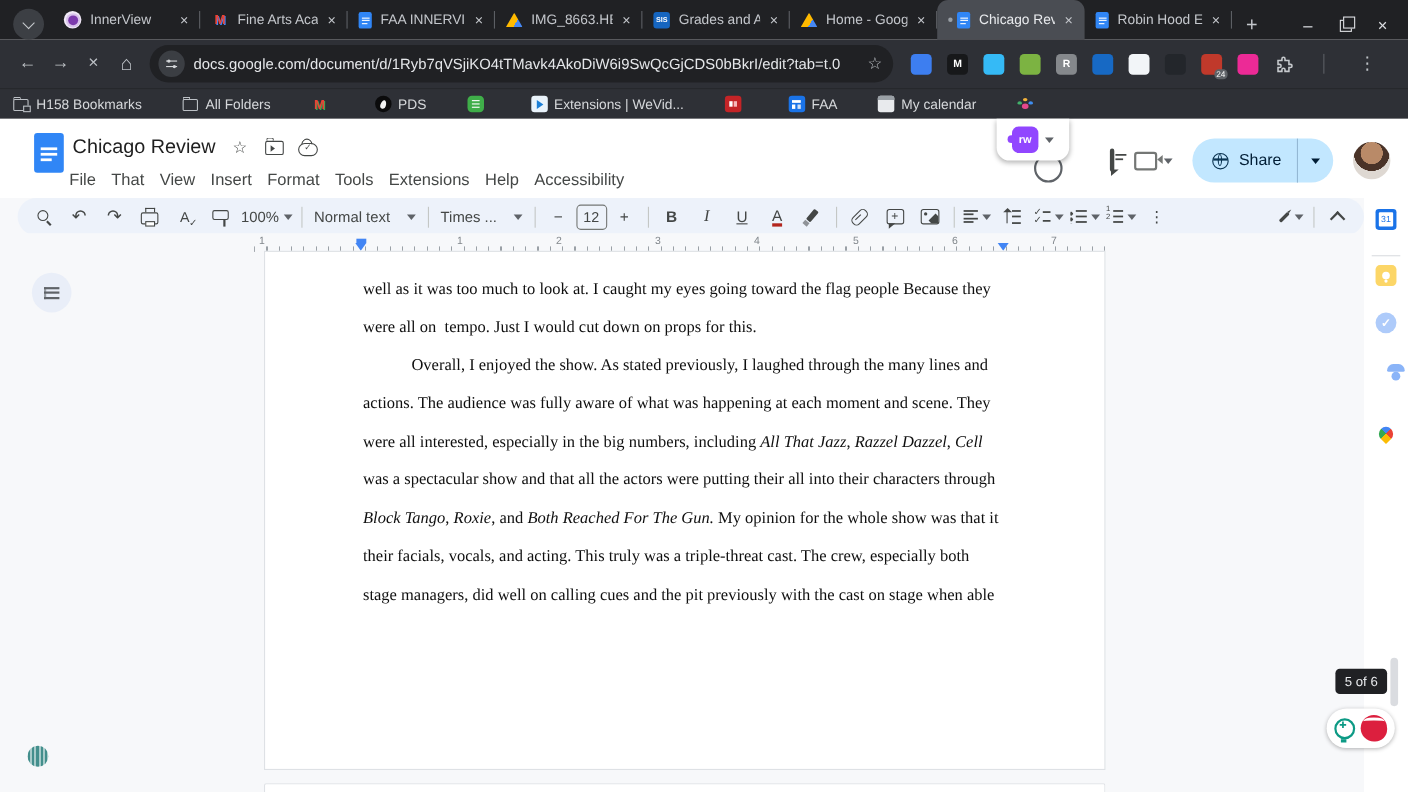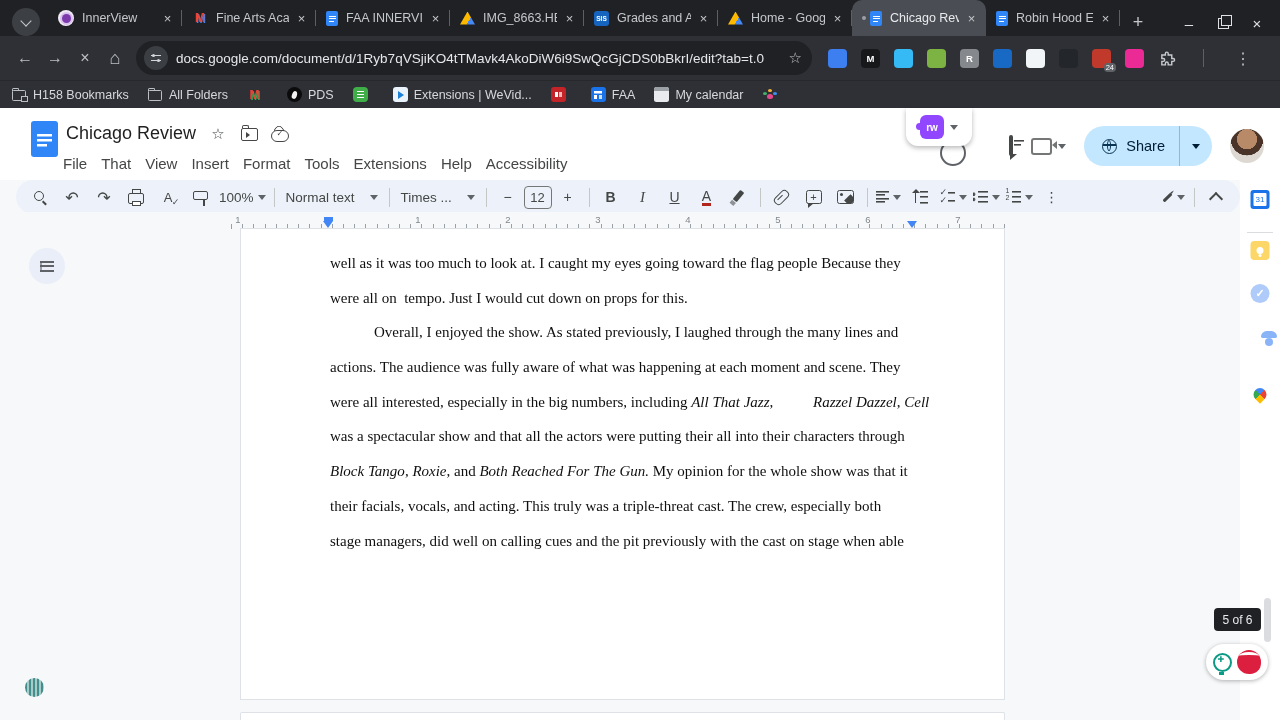--- a/index.html
+++ b/index.html
@@ -48,21 +48,21 @@
   .urltext{flex:1;color:#e5e7ea;font-size:13.5px;white-space:nowrap;overflow:hidden;}
   .pillstar{color:#bcc0c5;font-size:15px;margin-left:8px;}
   .extrow{display:flex;align-items:center;gap:14px;margin-left:16px;}
   .ext{width:19px;height:19px;border-radius:4px;display:flex;align-items:center;justify-content:center;color:#fff;font-size:9.5px;font-weight:bold;position:relative;flex:none;}
   .ext .ext-badge{position:absolute;right:-5px;bottom:-4px;background:#5f6368;color:#fff;font-size:7.5px;font-weight:normal;border-radius:4px;padding:0 2px;line-height:9px;}
   .ext .ext-badge:empty{display:none;}
   .puzzle-ico{color:#c7cace;}
   .navdivider{width:1px;height:18px;background:#5c5f64;margin:0 10px 0 12px;}
 
   
-  .bookmarks{position:absolute;top:80px;left:0;right:0;height:28px;background:#2e3036;display:flex;align-items:center;gap:19px;padding:0 12px;box-sizing:border-box;border-top:1px solid #26282c;}
+  .bookmarks{position:absolute;top:80px;left:0;right:0;height:28px;background:#2e3036;display:flex;align-items:center;gap:37px;padding:0 12px;box-sizing:border-box;border-top:1px solid #26282c;}
   .bm{display:flex;align-items:center;gap:6px;color:#d6d8db;font-size:12.5px;flex:none;}
   .bmicon{width:15px;height:15px;flex:none;position:relative;display:flex;align-items:center;justify-content:center;}
   .managed-bookmarks-folder-icon::before,.folder-icon::before{content:"";width:12px;height:9px;border:1.4px solid #bcc0c5;border-radius:1.5px;position:absolute;top:3px;left:0;}
   .managed-bookmarks-folder-icon::after,.folder-icon::after{content:"";position:absolute;top:0.5px;left:0;width:5px;height:2px;border:1.4px solid #bcc0c5;border-bottom:none;border-radius:1.5px 1.5px 0 0;}
   .managed-bookmarks-folder-icon i{position:absolute;right:-1px;bottom:0;width:5px;height:4px;background:#2e3036;border:1px solid #bcc0c5;}
   .gmail-bm::before{content:"M";font-weight:bold;font-size:12px;color:#ea4335;text-shadow:1px 1px 0 #34a853;}
   .pds-icon{border-radius:50%;background:#0b0b0c;}
   .pds-icon::before{content:"";width:5px;height:8px;border-radius:50% 50% 50% 50%/60% 60% 40% 40%;background:#f2f2f2;transform:rotate(18deg);}
   .sheet-icon{border-radius:4px;background:#3fae49;}
   .sheet-icon::before{content:"";width:7px;height:7px;background:
@@ -636,21 +636,21 @@
     </div>
     <div class="outline-btn">
         <span class="outline-ico"></span>
       </div>
     <div class="page">
       <div class="bodytext">
           <div class="line"><span>well as it was too much to look at. I caught my eyes going toward the flag people Because they</span></div>
           <div class="line"><span>were all on  tempo. Just I would cut down on props for this.</span></div>
           <div class="line indent"><span>Overall, I enjoyed the show. As stated previously, I laughed through the many lines and</span></div>
           <div class="line"><span>actions. The audience was fully aware of what was happening at each moment and scene. They</span></div>
-          <div class="line"><span>were all interested, especially in the big numbers, including </span><span style="font-style: italic;">All That Jazz</span><span>, </span><span style="font-style: italic; margin-left: 36px;">Razzel Dazzel</span><span>, </span><span style="font-style: italic;">Cell</span></div>
+          <div class="line"><span>were all interested, especially in the big numbers, including </span><span style="font-style: italic;">All That Jazz</span><span>, </span><span style="font-style: italic;">Razzel Dazzel</span><span>, </span><span style="font-style: italic;">Cell</span></div>
           <div class="line"><span>was a spectacular show and that all the actors were putting their all into their characters through</span></div>
           <div class="line"><span style="font-style: italic;">Block Tango</span><span>, </span><span style="font-style: italic;">Roxie</span><span>, and </span><span style="font-style: italic;">Both Reached For The Gun.</span><span> My opinion for the whole show was that it</span></div>
           <div class="line"><span>their facials, vocals, and acting. This truly was a triple-threat cast. The crew, especially both</span></div>
           <div class="line"><span>stage managers, did well on calling cues and the pit previously with the cast on stage when able</span></div>
         </div>
     </div>
     <div class="page2"></div>
   </div>
 
   <div class="pagebadge">5 of 6</div>

